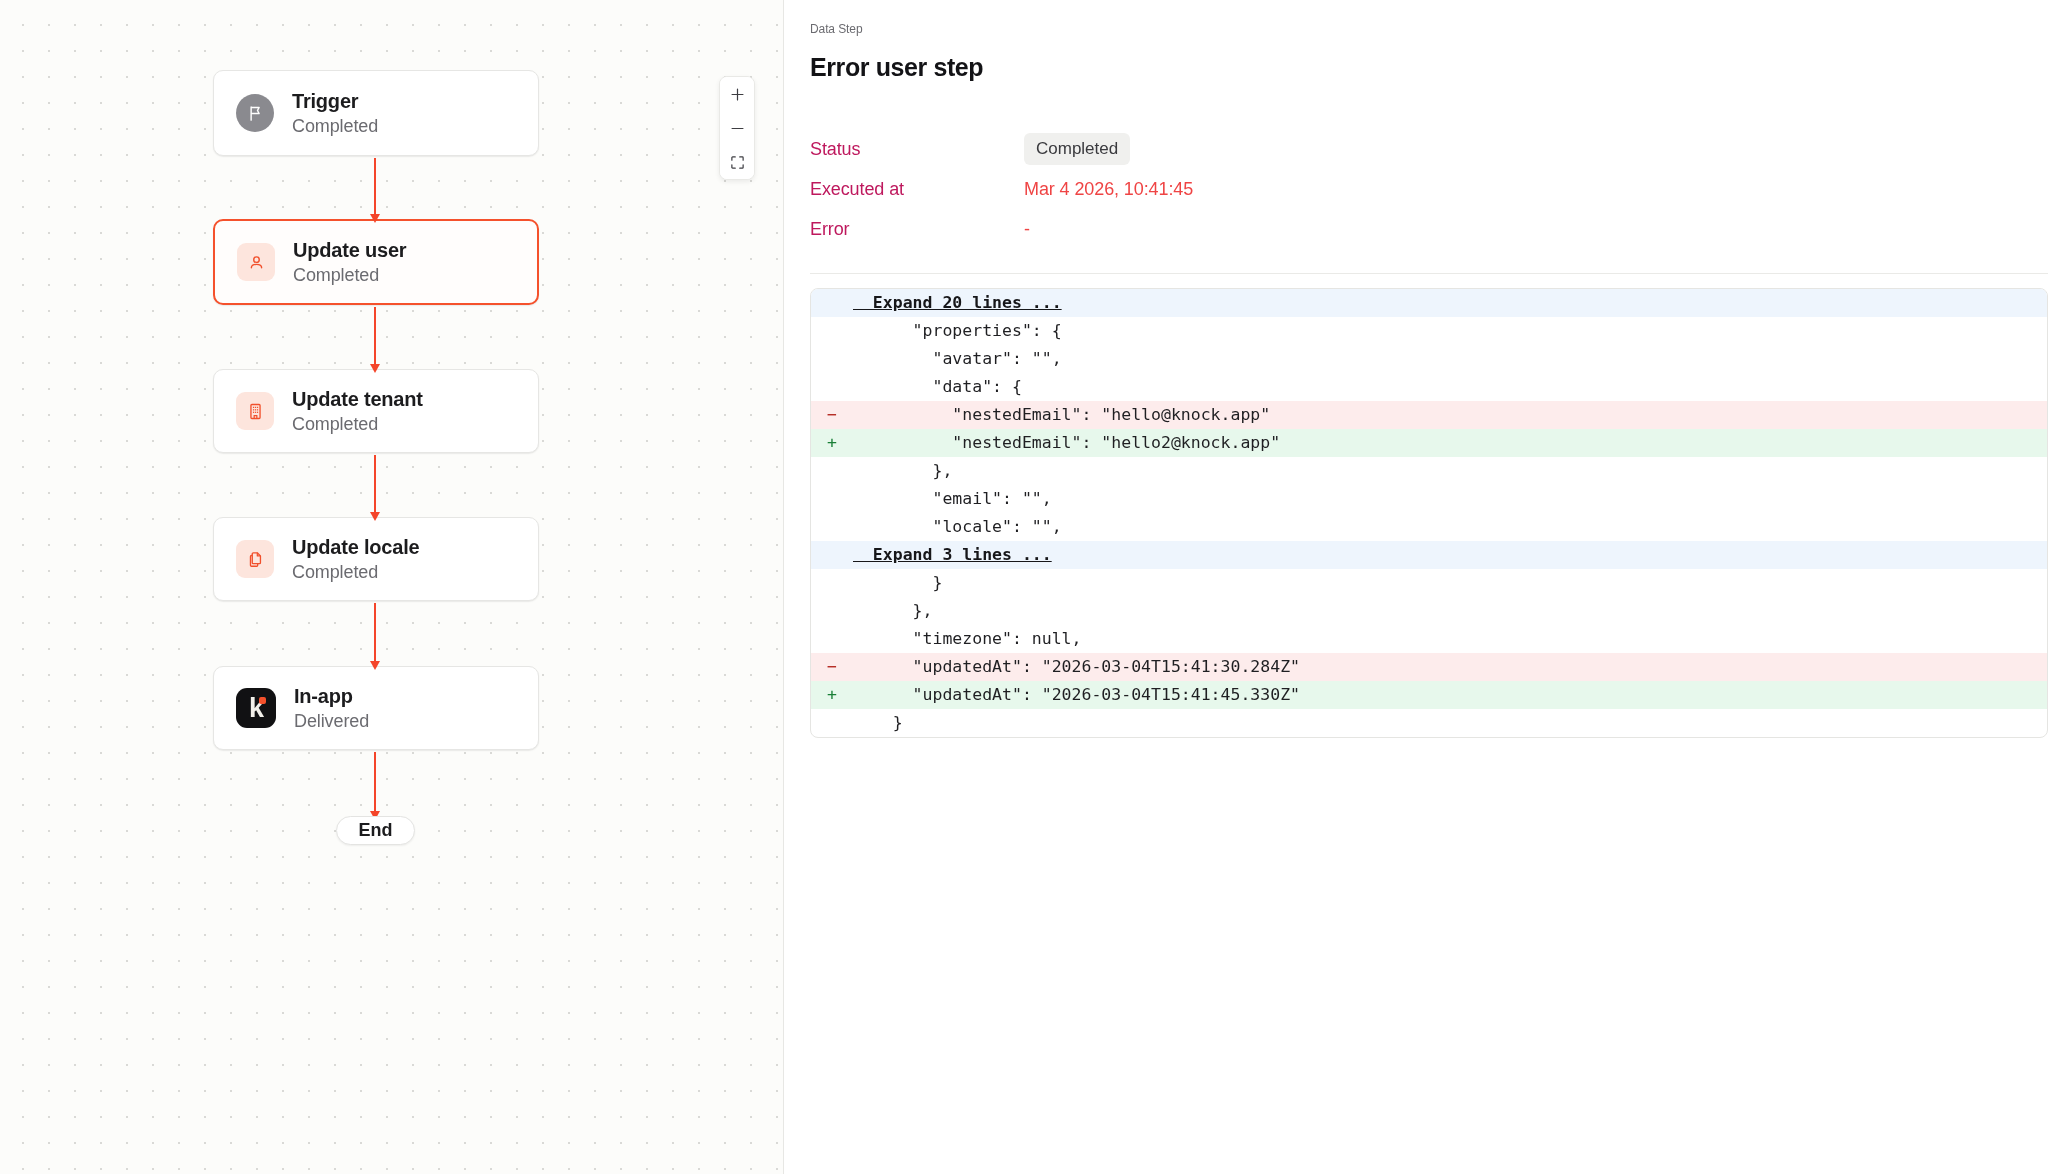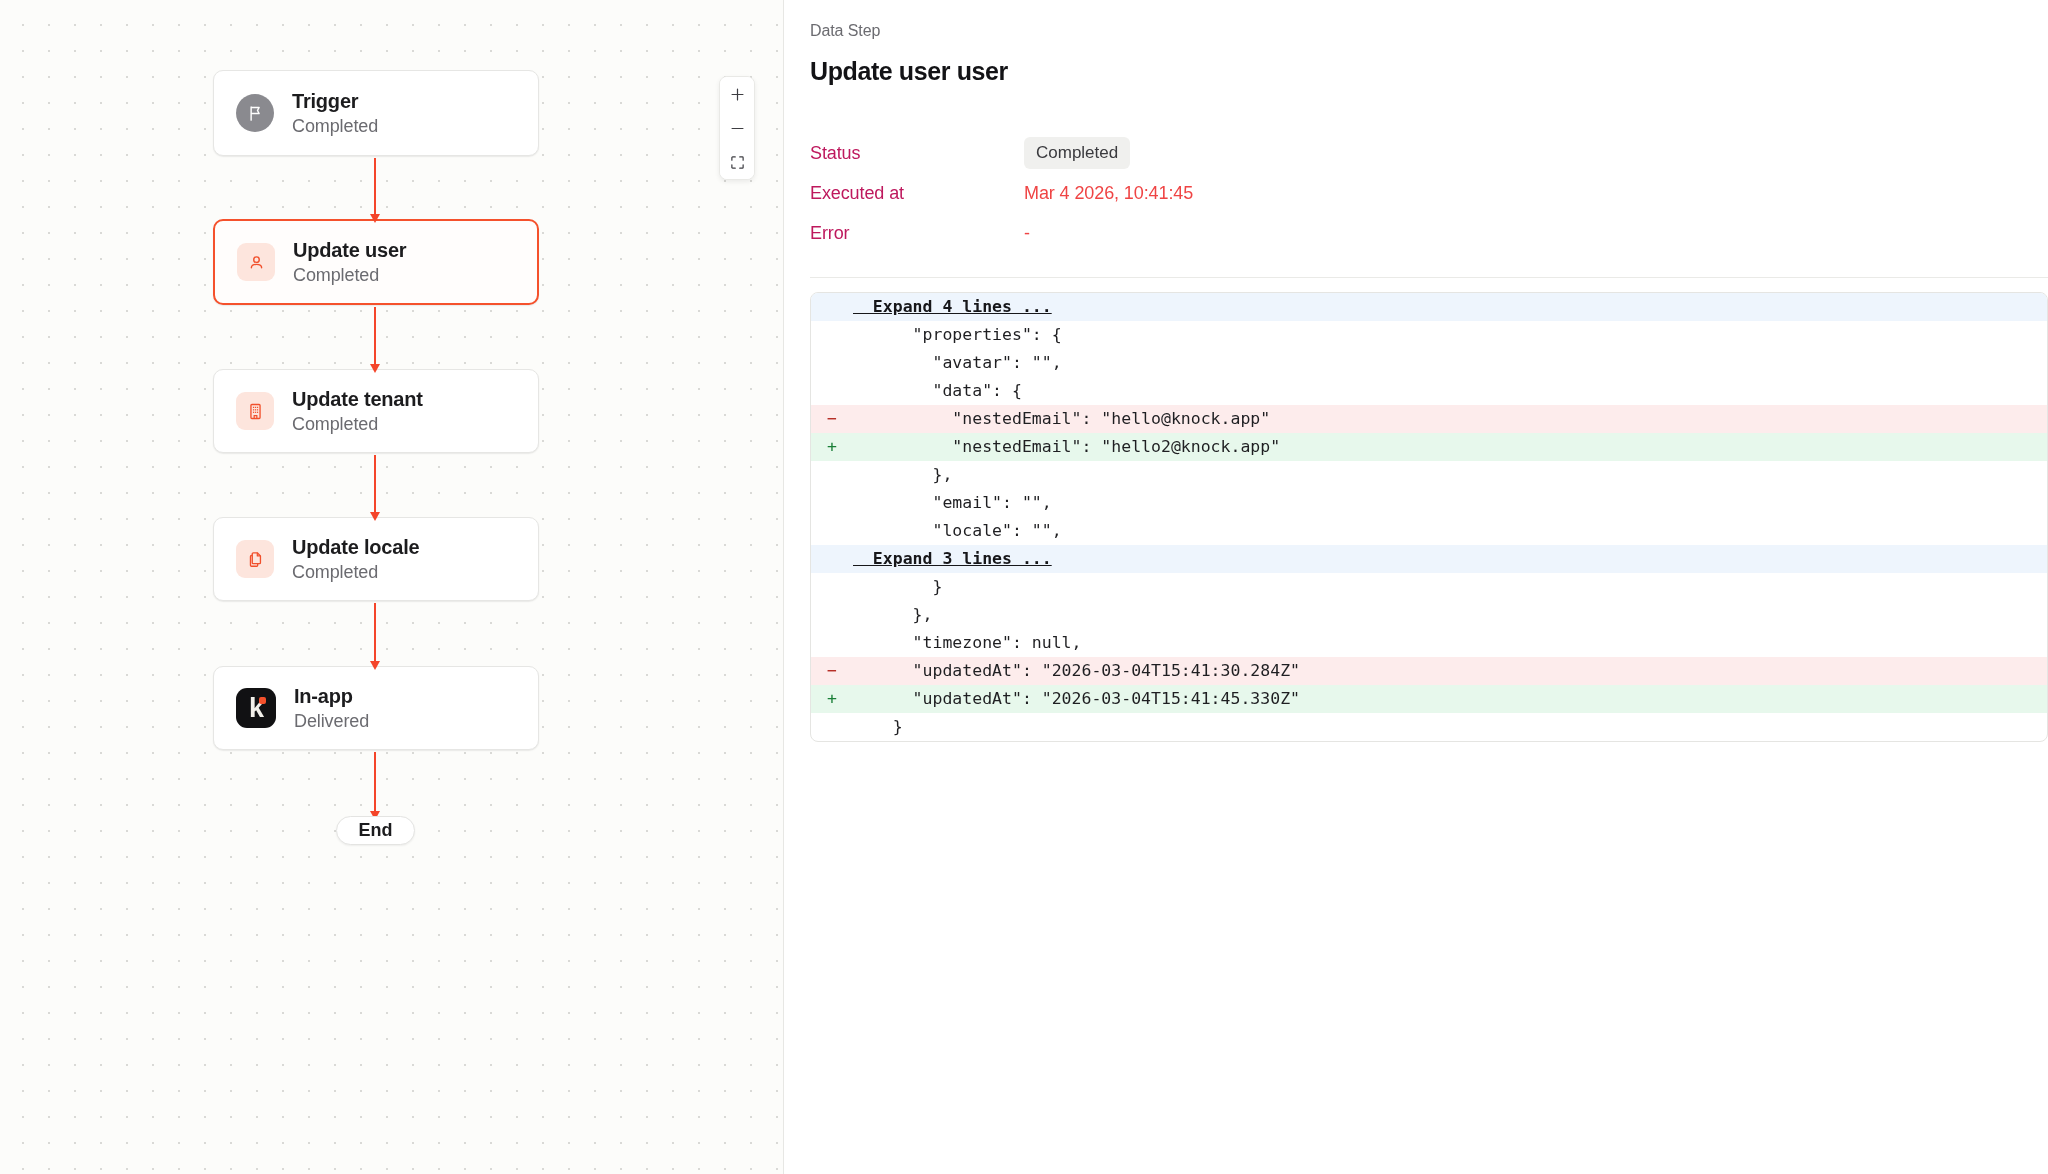--- a/index.html
+++ b/index.html
@@ -109,21 +109,21 @@
     color: #3d3d42; cursor: pointer; background: #ffffff;
   }
 
   
   .panel {
     flex: 1 1 auto;
     padding: 22px 0 0 26px;
     overflow: hidden;
     position: relative;
   }
-  .eyebrow { font-size: 16px; color: #6b6b70; letter-spacing: -0.1px; }
+  .eyebrow { font-size: 12px; color: #6b6b70; letter-spacing: -0.1px; }
   .panel-title {
     font-size: 25px; font-weight: 700; color: #131316;
     margin-top: 17px; letter-spacing: -0.4px;
   }
 
   .rows { margin-top: 47px; }
   .row { display: flex; align-items: center; min-height: 40px; }
   .row-label { width: 214px; flex: 0 0 214px; font-size: 18px; color: #be185d; letter-spacing: -0.1px; }
   .row-value { font-size: 18px; color: #ef4444; letter-spacing: -0.1px; }
   .badge {
@@ -265,21 +265,21 @@
       <div class="zoom-btn">
         <svg width="15" height="15" viewBox="0 0 16 16">
           <path d="M2 5.6V2.8a.8.8 0 0 1 .8-.8h2.8M10.4 2h2.8a.8.8 0 0 1 .8.8v2.8M14 10.4v2.8a.8.8 0 0 1-.8.8h-2.8M5.6 14H2.8a.8.8 0 0 1-.8-.8v-2.8" stroke="#3d3d42" stroke-width="1.3" stroke-linecap="round" fill="none"></path>
         </svg>
       </div>
     </div>
   </div>
 
   <div class="panel">
     <div class="eyebrow">Data Step</div>
-    <div class="panel-title">Update user user</div>
+    <div class="panel-title">Error user step</div>
 
     <div class="rows" id="detail-rows">
         <div class="row">
           <div class="row-label">Status</div>
           <span class="badge">Completed</span>
         </div>
         <div class="row">
           <div class="row-label">Executed at</div>
           <span class="row-value">Mar 4 2026, 10:41:45</span>
         </div>
@@ -287,21 +287,21 @@
           <div class="row-label">Error</div>
           <span class="row-value">-</span>
         </div>
       </div>
 
     <div class="divider"></div>
 
 
 
     <div class="diff" id="diff">
-        <div class="dline expand"><span class="dgutter"></span><span class="dcode">  Expand 4 lines ...</span></div>
+        <div class="dline expand"><span class="dgutter"></span><span class="dcode">  Expand 20 lines ...</span></div>
         <div class="dline "><span class="dgutter"></span><span class="dcode">      "properties": {</span></div>
         <div class="dline "><span class="dgutter"></span><span class="dcode">        "avatar": "",</span></div>
         <div class="dline "><span class="dgutter"></span><span class="dcode">        "data": {</span></div>
         <div class="dline del"><span class="dgutter">−</span><span class="dcode">          "nestedEmail": "hello@knock.app"</span></div>
         <div class="dline add"><span class="dgutter">+</span><span class="dcode">          "nestedEmail": "hello2@knock.app"</span></div>
         <div class="dline "><span class="dgutter"></span><span class="dcode">        },</span></div>
         <div class="dline "><span class="dgutter"></span><span class="dcode">        "email": "",</span></div>
         <div class="dline "><span class="dgutter"></span><span class="dcode">        "locale": "",</span></div>
         <div class="dline expand"><span class="dgutter"></span><span class="dcode">  Expand 3 lines ...</span></div>
         <div class="dline "><span class="dgutter"></span><span class="dcode">        }</span></div>

